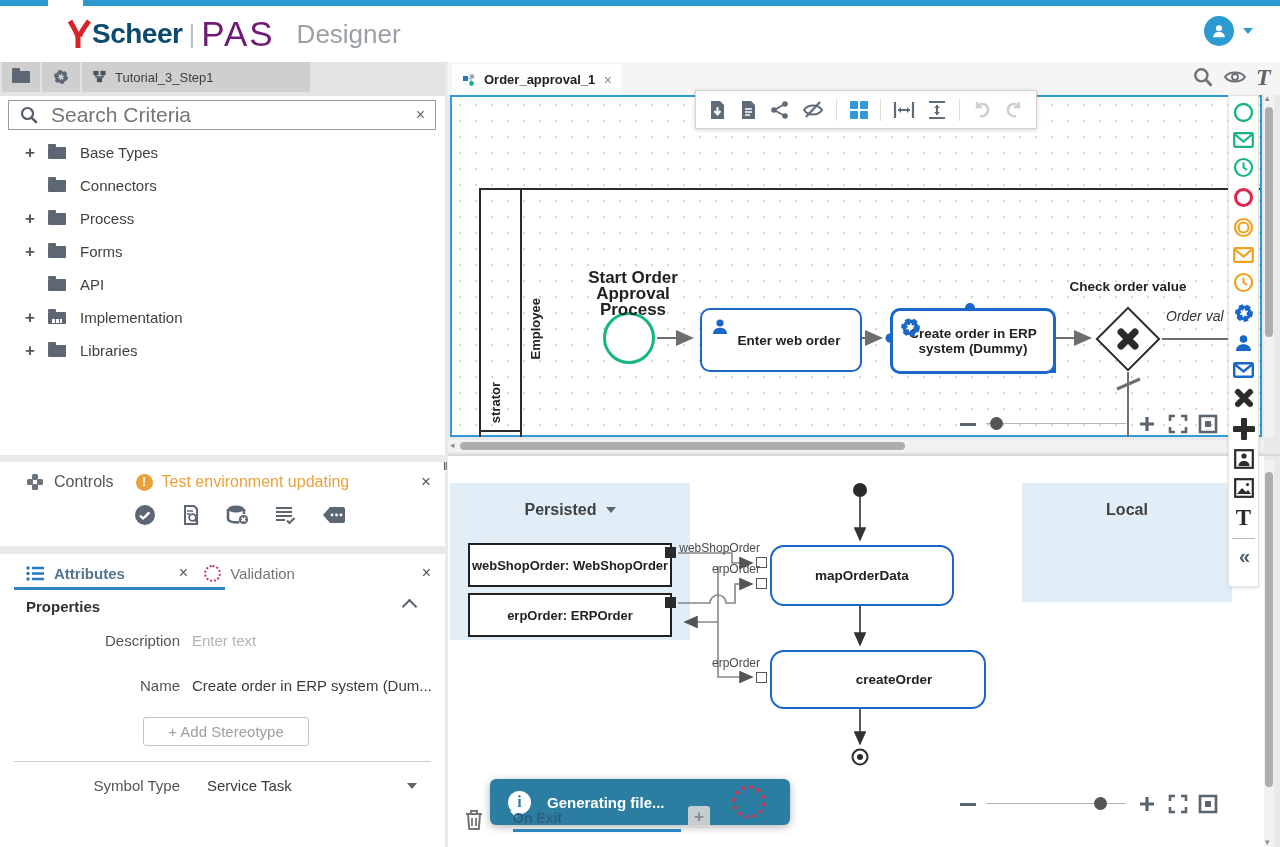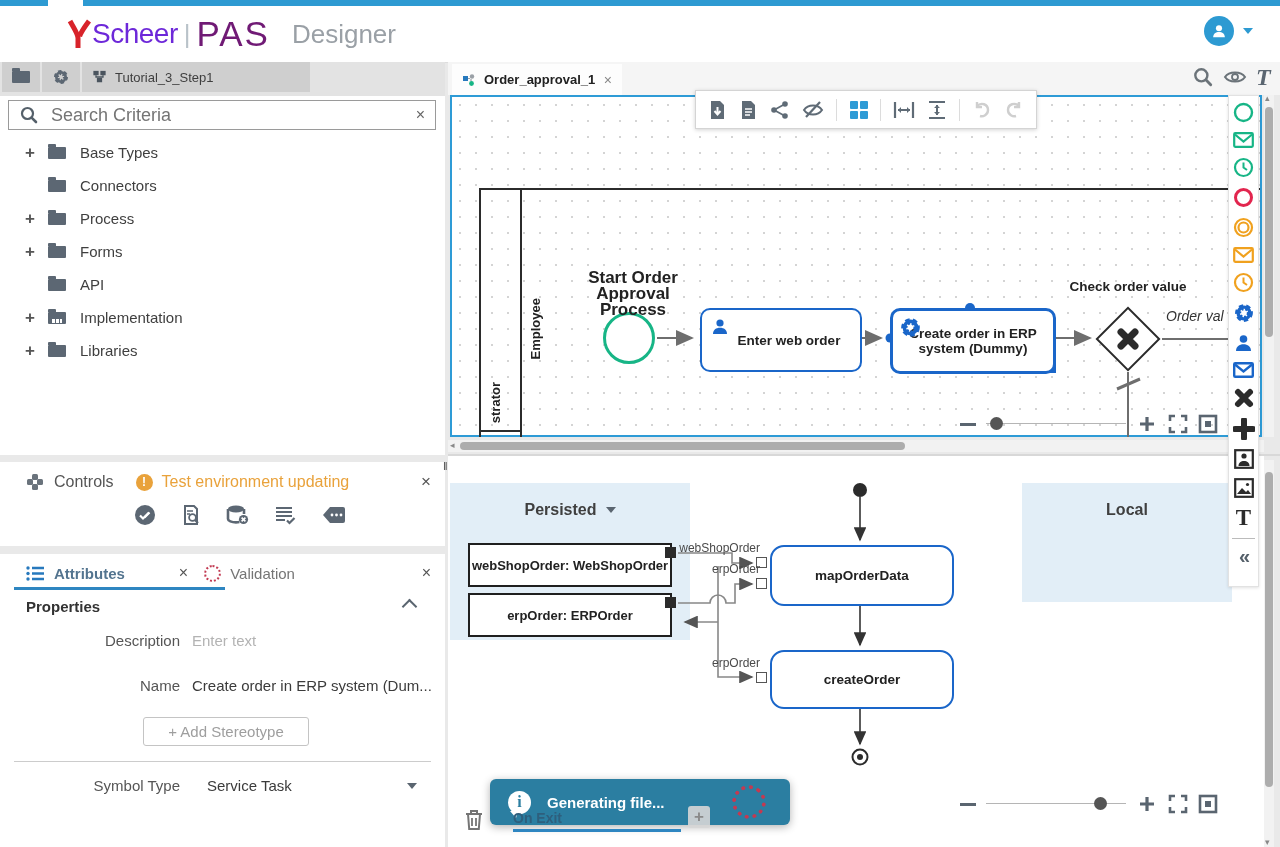--- a/index.html
+++ b/index.html
@@ -48,21 +48,21 @@
 
   <div class="a" id="header"></div>
   <div class="a" id="topstrip"></div>
   <div class="a" id="topnotch"></div>
 
   <div class="a" style="left:66px;top:14px;display:flex;align-items:center;">
     <svg width="26" height="32" viewBox="0 0 26 30">
       <path d="M4 2 C9 11 12 15 12 19 L12 29" stroke="#d8232a" stroke-width="5" fill="none"></path>
       <path d="M23 2 C17 10 14.5 14 13.6 17.5" stroke="#d8232a" stroke-width="5" fill="none"></path>
     </svg>
-    <span style="font-size:28px;font-weight:normal;color:#6d28d9;letter-spacing:-0.5px;">Scheer</span>
+    <span style="font-size:28px;font-weight:bold;color:#0c4a6e;letter-spacing:-0.5px;">Scheer</span>
     <span style="font-size:26px;color:#b9c2c9;margin:0 6px;font-weight:200;">|</span>
     <span style="font-size:35px;color:#701a75;letter-spacing:2px;">PAS</span>
     <span style="font-size:26px;color:#9aa0a6;margin-left:22px;">Designer</span>
   </div>
 
   <div class="a" style="left:1204px;top:16px;width:30px;height:30px;border-radius:50%;background:#2d9ad2;display:flex;align-items:center;justify-content:center;">
     <svg width="18" height="18" viewBox="0 0 20 20">
       <circle cx="10" cy="7" r="3.4" fill="#fff"></circle>
         <path d="M3.5 17c0-4 3-6 6.5-6s6.5 2 6.5 6z" fill="#fff"></path>
     </svg>
@@ -89,21 +89,21 @@
       </svg>
       <span style="font-size:13px;color:#3e3e3e;">Tutorial_3_Step1</span>
     </div>
   </div>
 
   <div class="a" style="left:8px;top:100px;width:428px;height:30px;background:#fff;border:1px solid #9a9a9a;display:flex;align-items:center;box-sizing:border-box;">
     <svg width="20" height="20" viewBox="0 0 20 20" style="margin-left:10px;">
       <circle cx="8.5" cy="8.5" r="5.5" fill="none" stroke="#55606a" stroke-width="2.2"></circle>
       <line x1="12.8" y1="12.8" x2="17" y2="17" stroke="#55606a" stroke-width="2.6" stroke-linecap="round"></line>
     </svg>
-    <input style="flex: 1 1 0%; border: none; outline: none; font-size: 18px; color: rgb(68, 68, 68); margin-left: 10px; font-family: inherit;" placeholder="Search Criteria">
+    <input style="flex: 1 1 0%; border: none; outline: none; font-size: 21px; color: rgb(68, 68, 68); margin-left: 10px; font-family: inherit;" placeholder="Search Criteria">
     <span style="color:#666;font-size:16px;margin-right:10px;cursor:pointer;">×</span>
   </div>
 
   <div class="a" style="left:0;top:136px;width:445px;">
     <div class="treerow">
       <span class="plus">+</span>
       <span class="folder"></span>
       <span>Base Types</span>
     </div>
     <div class="treerow">
@@ -484,21 +484,21 @@
   <div class="a objbox" style="left:468px;top:593px;width:200px;height:40px;">
     <span>erpOrder: ERPOrder</span>
   </div>
   <div class="a port-b" style="left:665px;top:597px;"></div>
 
   <div class="a actnode" style="left:770px;top:545px;width:180px;height:57px;">
     <span>mapOrderData</span>
   </div>
   <div class="a port-w" style="left:756px;top:557px;"></div>
   <div class="a port-w" style="left:756px;top:578px;"></div>
-  <div class="a actnode" style="left:770px;top:650px;width:180px;height:55px;">
+  <div class="a actnode" style="left:770px;top:650px;width:180px;height:55px;padding-left:32px;">
     <span>createOrder</span>
   </div>
   <div class="a port-w" style="left:756px;top:672px;"></div>
 
   <div class="a pinlabel" style="left:660px;top:541px;width:100px;">webShopOrder</div>
   <div class="a pinlabel" style="left:660px;top:562px;width:100px;">erpOrder</div>
   <div class="a pinlabel" style="left:660px;top:656px;width:100px;">erpOrder</div>
 
   <div class="a" style="left:960px;top:794px;display:flex;align-items:center;z-index:5;">
     <span class="zminus"></span>

